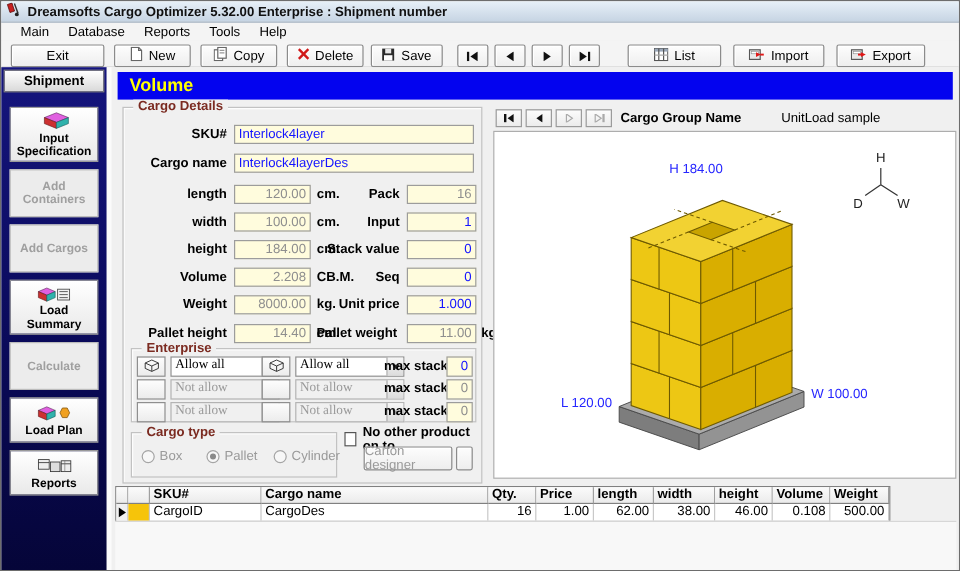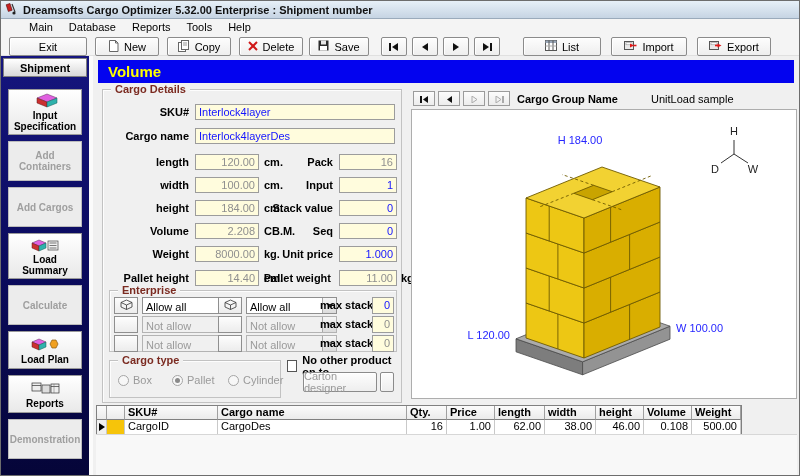--- a/index.html
+++ b/index.html
@@ -6,21 +6,21 @@
   html,body { width:800px; height:476px; }
   body { font-family:"Liberation Sans", sans-serif; font-size:11px; color:#000; background:#f0f0f0; }
   #app { position:relative; width:800px; height:476px; overflow:hidden; background:#f0f0f0; border:1px solid #6d6d6d; }
 
   
   .titlebar { position:absolute; left:0; top:0; width:800px; height:18px;
     background:linear-gradient(#e7f0f8,#c6d4e3); border-bottom:1px solid #9aaabb;
     display:flex; align-items:center; gap:6px; padding-left:4px; }
   .titlebar .ttext { font-weight:bold; color:#111; }
   .menubar { position:absolute; left:0; top:18px; width:800px; height:15px; background:#f4f4f4;
-    display:flex; align-items:center; padding-left:20px; }
+    display:flex; align-items:center; padding-left:8px; }
   .menubar .mitem { padding:0 8px; cursor:default; }
   .toolbar { position:absolute; left:0; top:33px; width:800px; height:22px; background:#f4f4f4; border-bottom:1px solid #e0e0e0; }
   .btn3d { position:absolute; top:3px; height:19px; background:linear-gradient(#fdfdfd,#eeeeee);
     border:1px solid #8b8b8b; border-radius:2px; box-shadow:inset 1px 1px 0 #fff;
     display:flex; align-items:center; justify-content:center; gap:5px; font-size:11px; }
   .navglyph { display:flex; align-items:center; gap:1px; }
 
   
   .sidebar { position:absolute; left:0; top:55px; width:88px; height:421px;
     background:linear-gradient(180deg,#15157e 0%,#0a0a5a 55%,#050538 100%); }
@@ -48,21 +48,21 @@
   .field { position:absolute; height:16px; background:#fffcdd; border:1px solid #9c9c9c;
     font-size:11px; line-height:14px; padding:0 3px; overflow:hidden; white-space:nowrap; }
   .field.num { text-align:right; }
   .v-blue { color:#1414ff; }
   .v-gray { color:#8f8f8f; }
 
   
   .obtn { position:absolute; width:24px; height:17px; background:linear-gradient(#fdfdfd,#ececec);
     border:1px solid #8f8f8f; display:flex; align-items:center; justify-content:center; }
   .dd { position:absolute; width:91px; height:17px; border:1px solid #8f8f8f; background:#fff;
-    display:flex; align-items:flex-end; }
+    display:flex; align-items:flex-start;font-family:Liberation Serif, serif; }
   .dd .ddtext { flex:1; padding-left:3px; overflow:hidden; white-space:nowrap; }
   .dd .ddarrow { width:14px; height:100%; background:linear-gradient(#f6f6f6,#dcdcdc);
     border-left:1px solid #a8a8a8; display:flex; align-items:center; justify-content:center; }
   .dd.disabled { background:#f0f0f0; color:#9a9a9a; border-color:#b3b3b3; }
   .caret { width:0; height:0; border-left:3px solid transparent; border-right:3px solid transparent; border-top:4px solid #222; }
   .dd.disabled .caret { border-top-color:#9a9a9a; }
 
   
   .radio { width:11px; height:11px; border-radius:50%; border:1px solid #a5a5a5; background:#f7f7f7;
     display:inline-flex; align-items:center; justify-content:center; }
@@ -282,23 +282,20 @@
             <line x1="2" y1="4.5" x2="11" y2="4.5" stroke="#333" stroke-width="0.7"></line>
             <rect x="12" y="4" width="8" height="8" fill="#ddd" stroke="#333" stroke-width="0.7"></rect>
             <rect x="21" y="3" width="8" height="9" fill="#eee" stroke="#333" stroke-width="0.7"></rect>
             <line x1="21" y1="5.5" x2="29" y2="5.5" stroke="#333" stroke-width="0.7"></line>
             <line x1="24" y1="3" x2="24" y2="12" stroke="#666" stroke-width="0.5"></line>
           </svg>
       </span>
       <span>Reports</span>
     </div>
 
-    <div class="side-btn disabled">
-      <span>Demonstration</span>
-    </div>
   </div>
 
   <div class="main"></div>
   <div class="cargo-bar">
     <span>Volume</span>
   </div>
 
   <div class="groupbox" style="left:101px; top:88px; width:300px; height:314px;">
     <span class="legend">Cargo Details</span>
 

